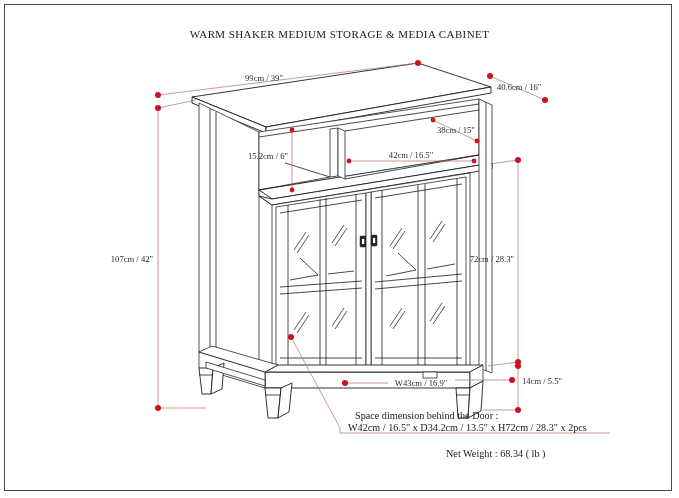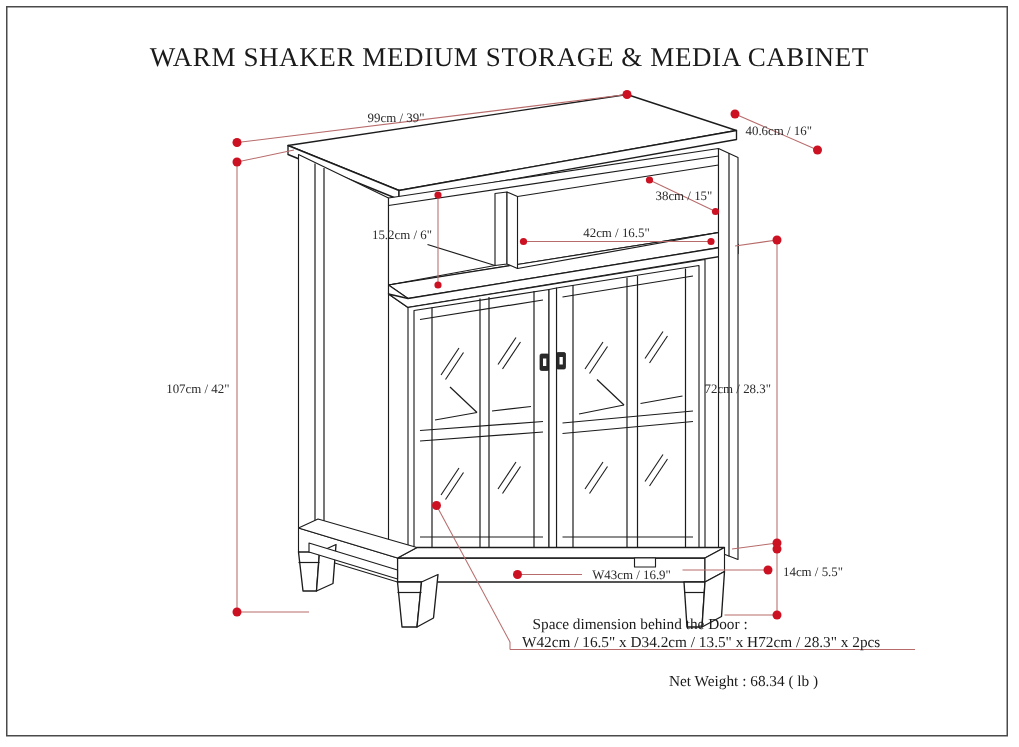--- a/index.html
+++ b/index.html
@@ -25,21 +25,21 @@
     box-sizing: border-box;
     pointer-events: none;
   }
   #title {
     position: absolute;
     left: 0;
     top: 28px;
     width: 679px;
     text-align: center;
     font-family: "Liberation Serif", serif;
-    font-size: 18px;
+    font-size: 11px;
     letter-spacing: 0.4px;
     color: #1a1a1a;
     font-weight: normal;
   }
   svg#drawing {
     position: absolute;
     left: 0;
     top: 0;
   }
   .dim-text {

